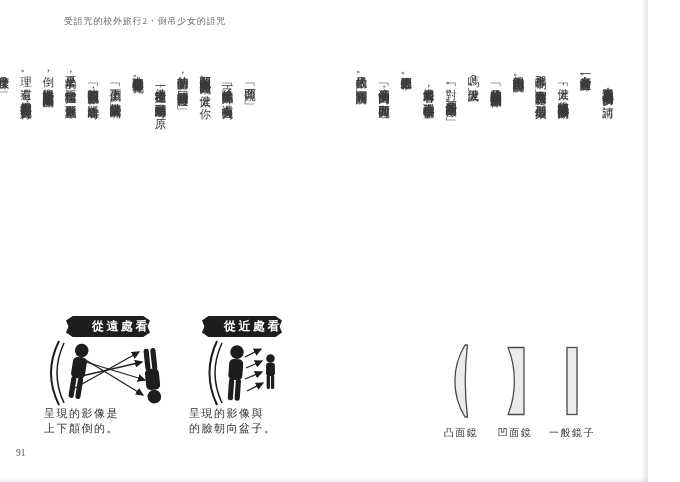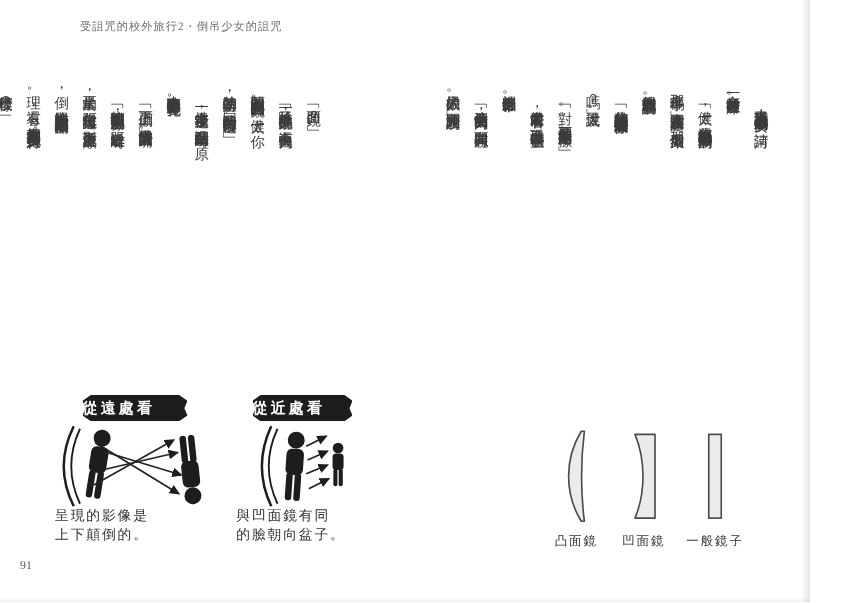--- a/index.html
+++ b/index.html
@@ -27,21 +27,21 @@
   .pagenum{position:absolute;top:448px;font-size:9.5px;color:#5a5a58;}
   .pagenum.left{left:16px;}
   .pagenum.right{left:648px;}
   
   .panel{position:absolute;top:316px;}
   .panel.far{left:30px;width:156px;height:140px;}
   .panel.near{left:195px;width:140px;height:140px;}
   .banner{
     position:absolute;top:0;height:21px;background:#1d1d1b;color:#ffffff;
     font-size:12px;font-weight:bold;letter-spacing:2.5px;line-height:21px;
-    text-align:left;
+    text-align:right;
     clip-path:polygon(8% 0,92% 0,100% 22%,97% 50%,100% 78%,92% 100%,8% 100%,0 78%,3% 50%,0 22%);
   }
   .panel.far .banner{left:36px;width:84px;}
   .panel.near .banner{left:7px;width:80px;}
   .figure-svg{position:absolute;top:24px;}
   .panel.far .figure-svg{left:16px;}
   .panel.near .figure-svg{left:10px;}
   .caption{
     position:absolute;top:90px;text-align:left;font-size:11px;
     letter-spacing:1.5px;line-height:15px;color:#2f2f2d;
@@ -153,21 +153,21 @@
       <use href="#pn" transform="translate(14,5) rotate(4 15 50)"></use>
       <use href="#pn" transform="translate(56,14) scale(0.63)"></use>
       <g stroke="#222220" stroke-width="1.3" fill="none">
         <line x1="40" y1="17" x2="56" y2="9" marker-end="url(#ah-near)"></line>
         <line x1="41" y1="28" x2="57" y2="21" marker-end="url(#ah-near)"></line>
         <line x1="40" y1="39" x2="57" y2="32" marker-end="url(#ah-near)"></line>
         <line x1="42" y1="51" x2="58" y2="43" marker-end="url(#ah-near)"></line>
       </g>
     </svg>
     <div class="caption">
-      <div>與凹面鏡有同</div>
+      <div>呈現的影像與</div>
       <div>的臉朝向盆子。</div>
     </div>
   </div>
 
   <div class="mirror-row">
     <div class="mirror-unit concave">
       <svg width="26" height="70" viewBox="0 0 26 70">
         <path d="M6 1.5 L22 1.5 L22 68.5 L6 68.5 C 14.5 48 14.5 22 6 1.5 Z" fill="#ebebeb" stroke="#4a4a4a" stroke-width="1.3" stroke-linejoin="round"></path>
       </svg>
       <div class="mirror-label">凹面鏡</div>

